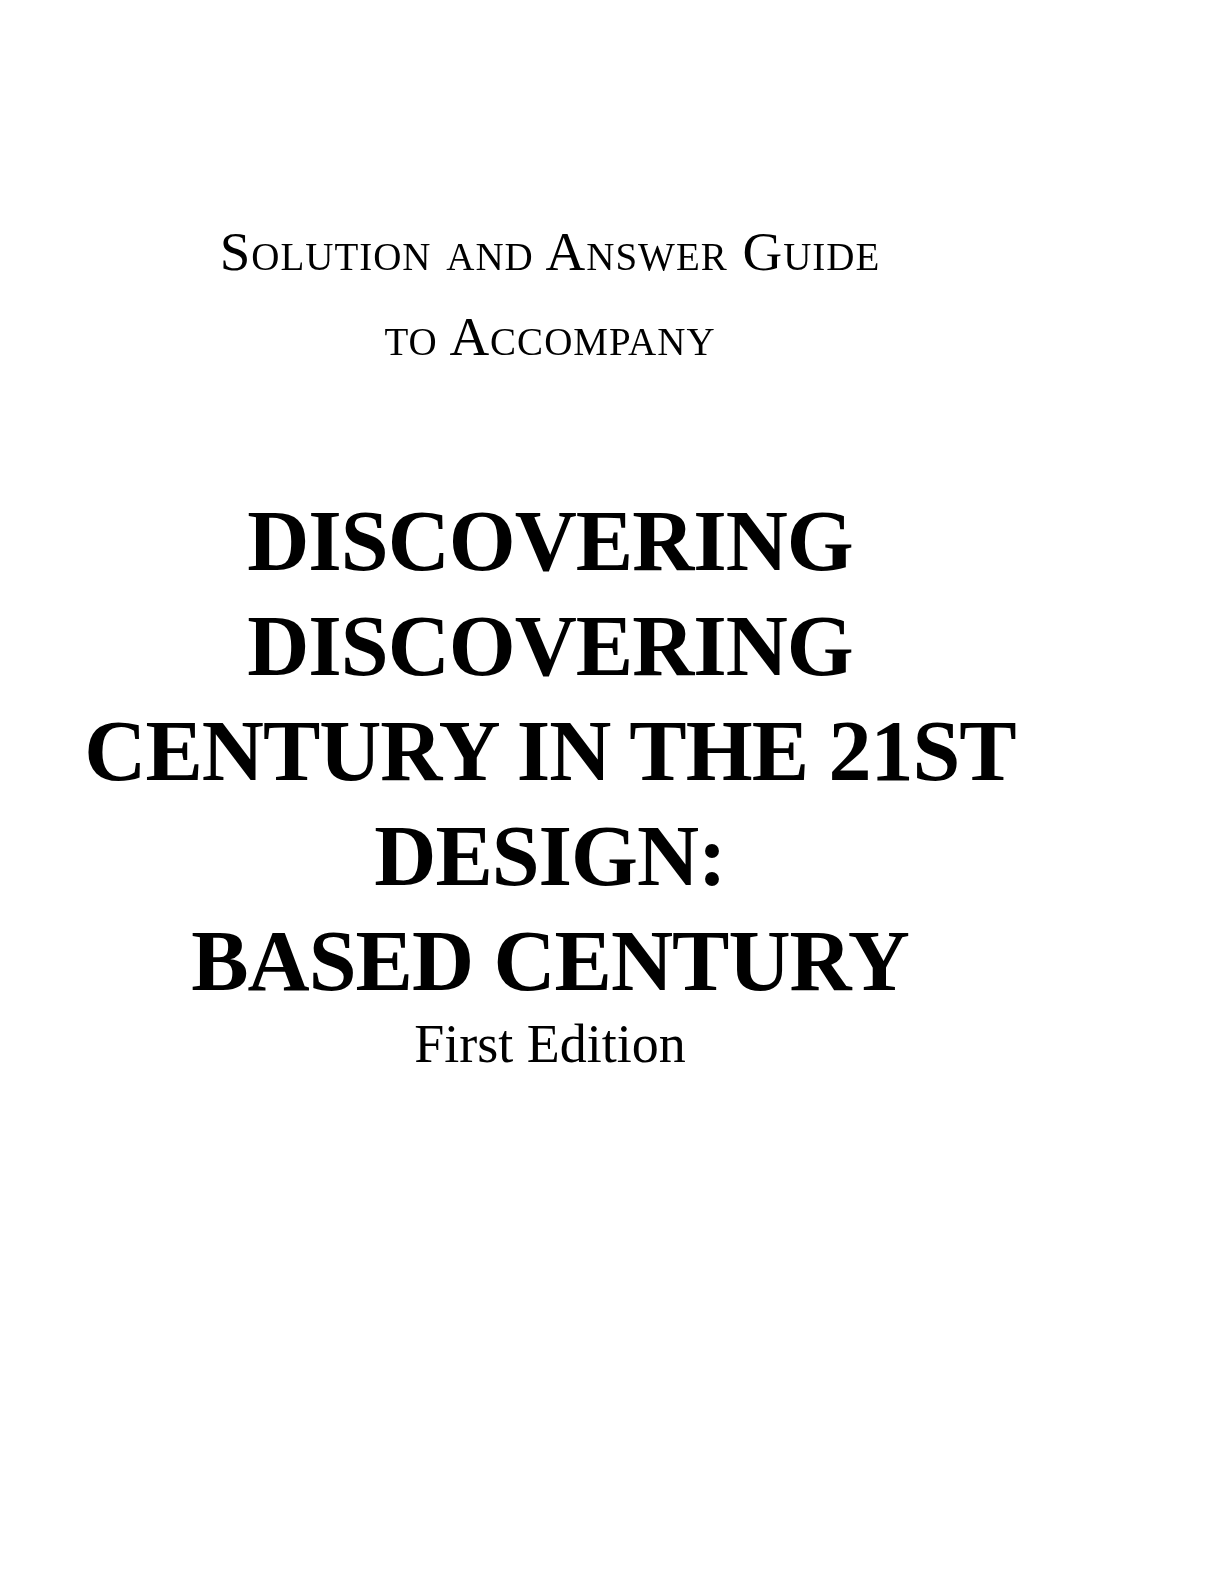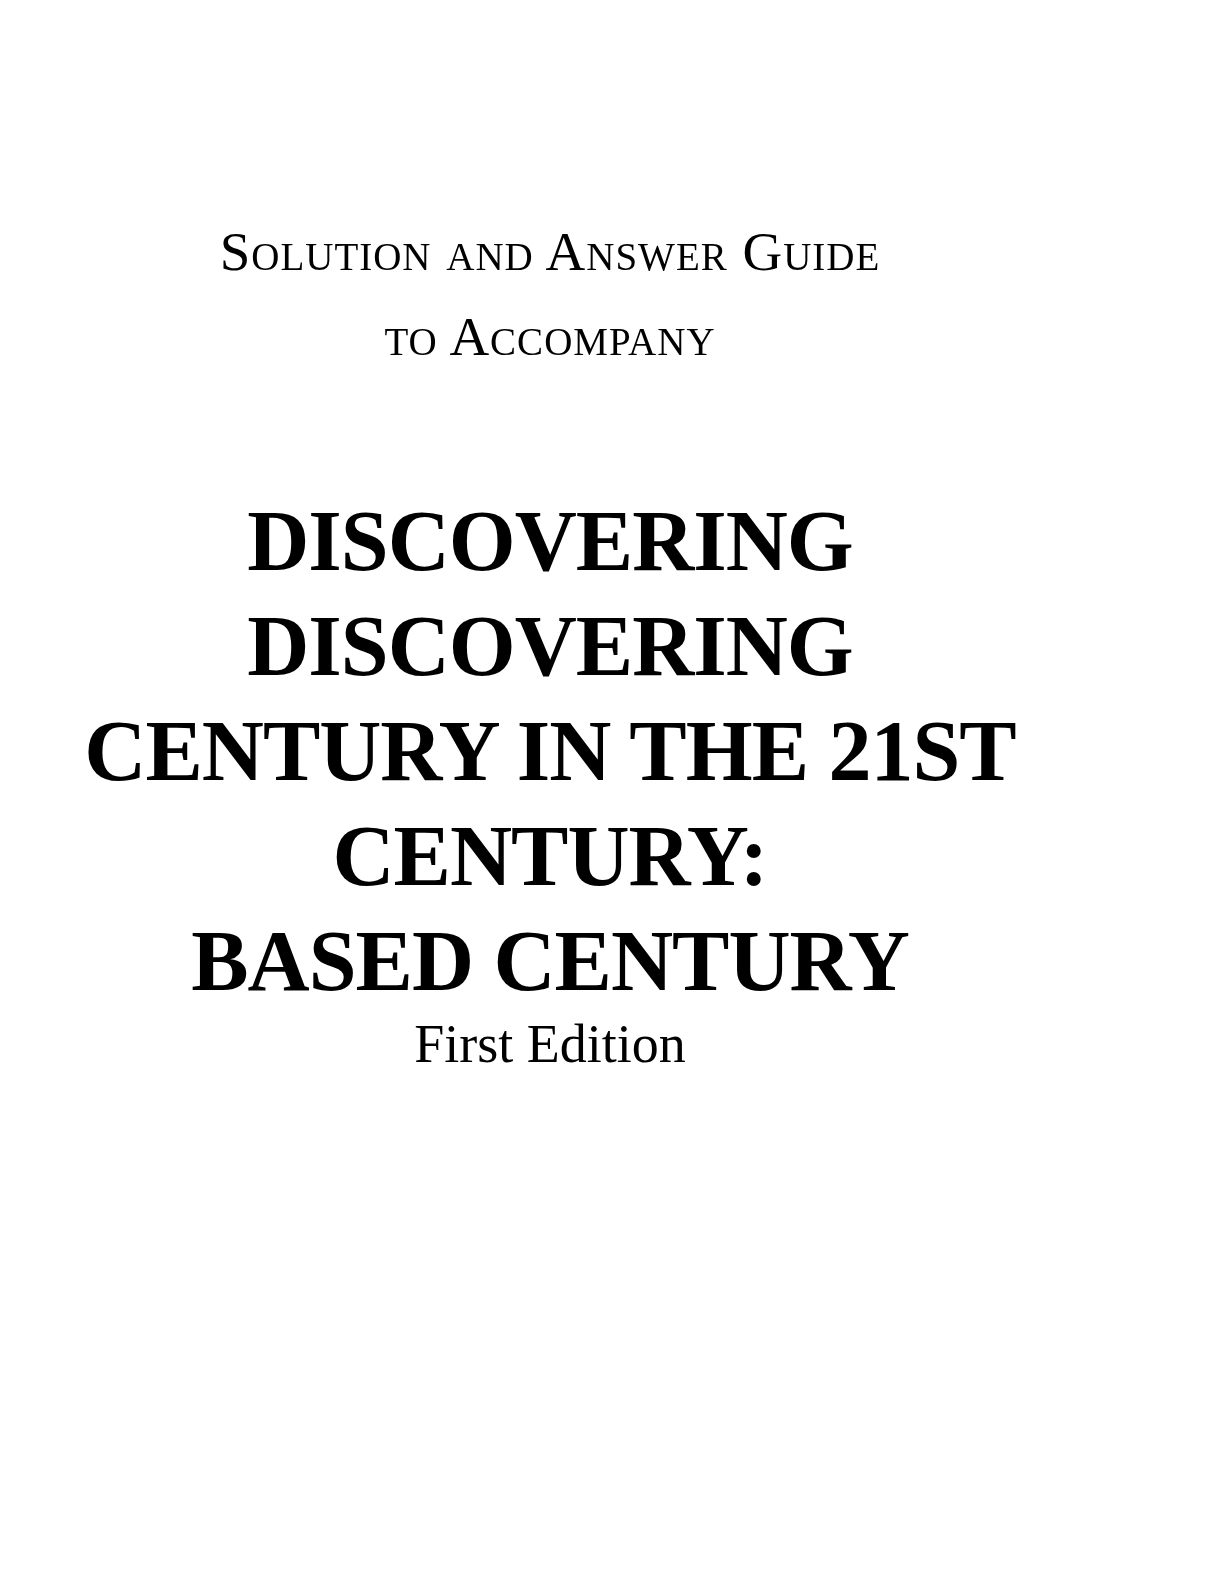--- a/index.html
+++ b/index.html
@@ -57,19 +57,19 @@
 <div class="page">
 
   <div class="subtitle subtitle-1">Solution and Answer Guide</div>
 
   <div class="subtitle subtitle-2">to Accompany</div>
 
   <h1 class="title">
     <div class="title-line">DISCOVERING</div>
     <div class="title-line">DISCOVERING</div>
     <div class="title-line">CENTURY IN THE 21ST</div>
-    <div class="title-line">CENTURY:</div>
+    <div class="title-line">DESIGN:</div>
     <div class="title-line">BASED CENTURY</div>
   </h1>
 
   <div class="edition">First Edition</div>
 
 </div>
 
 </body></html>

